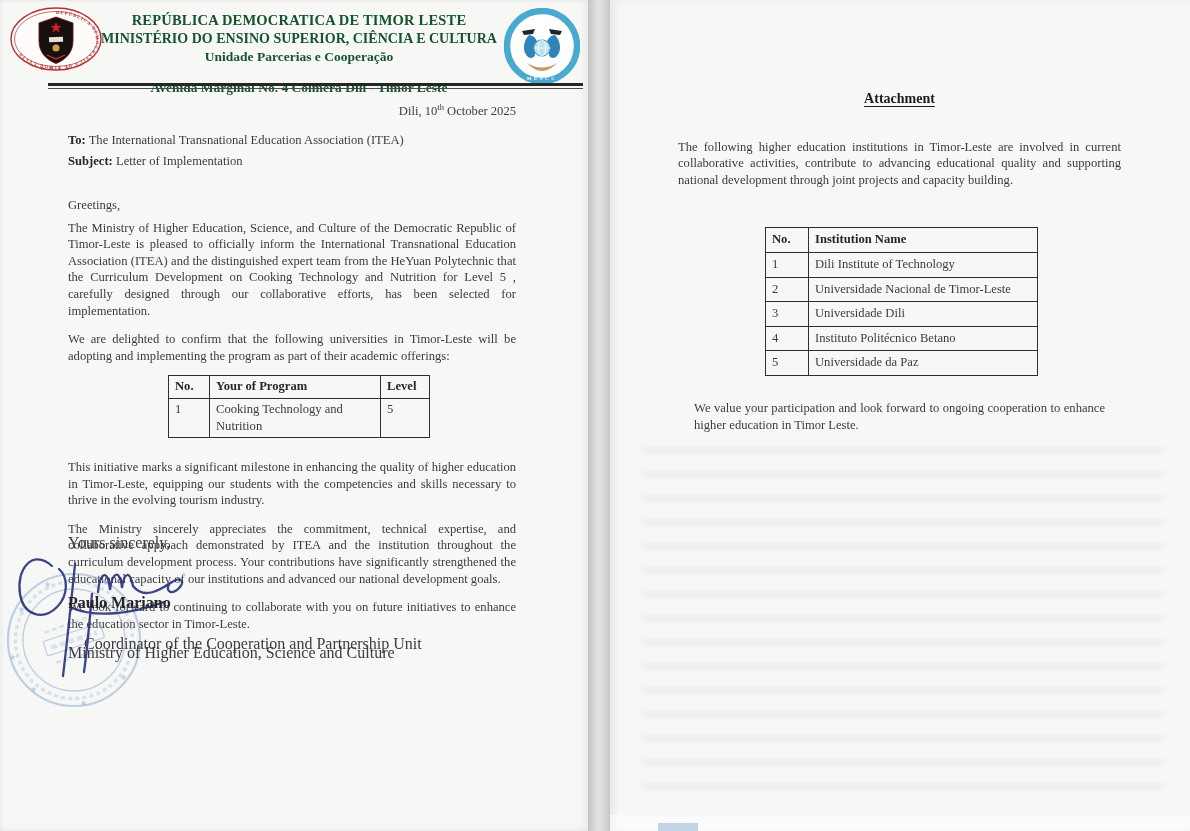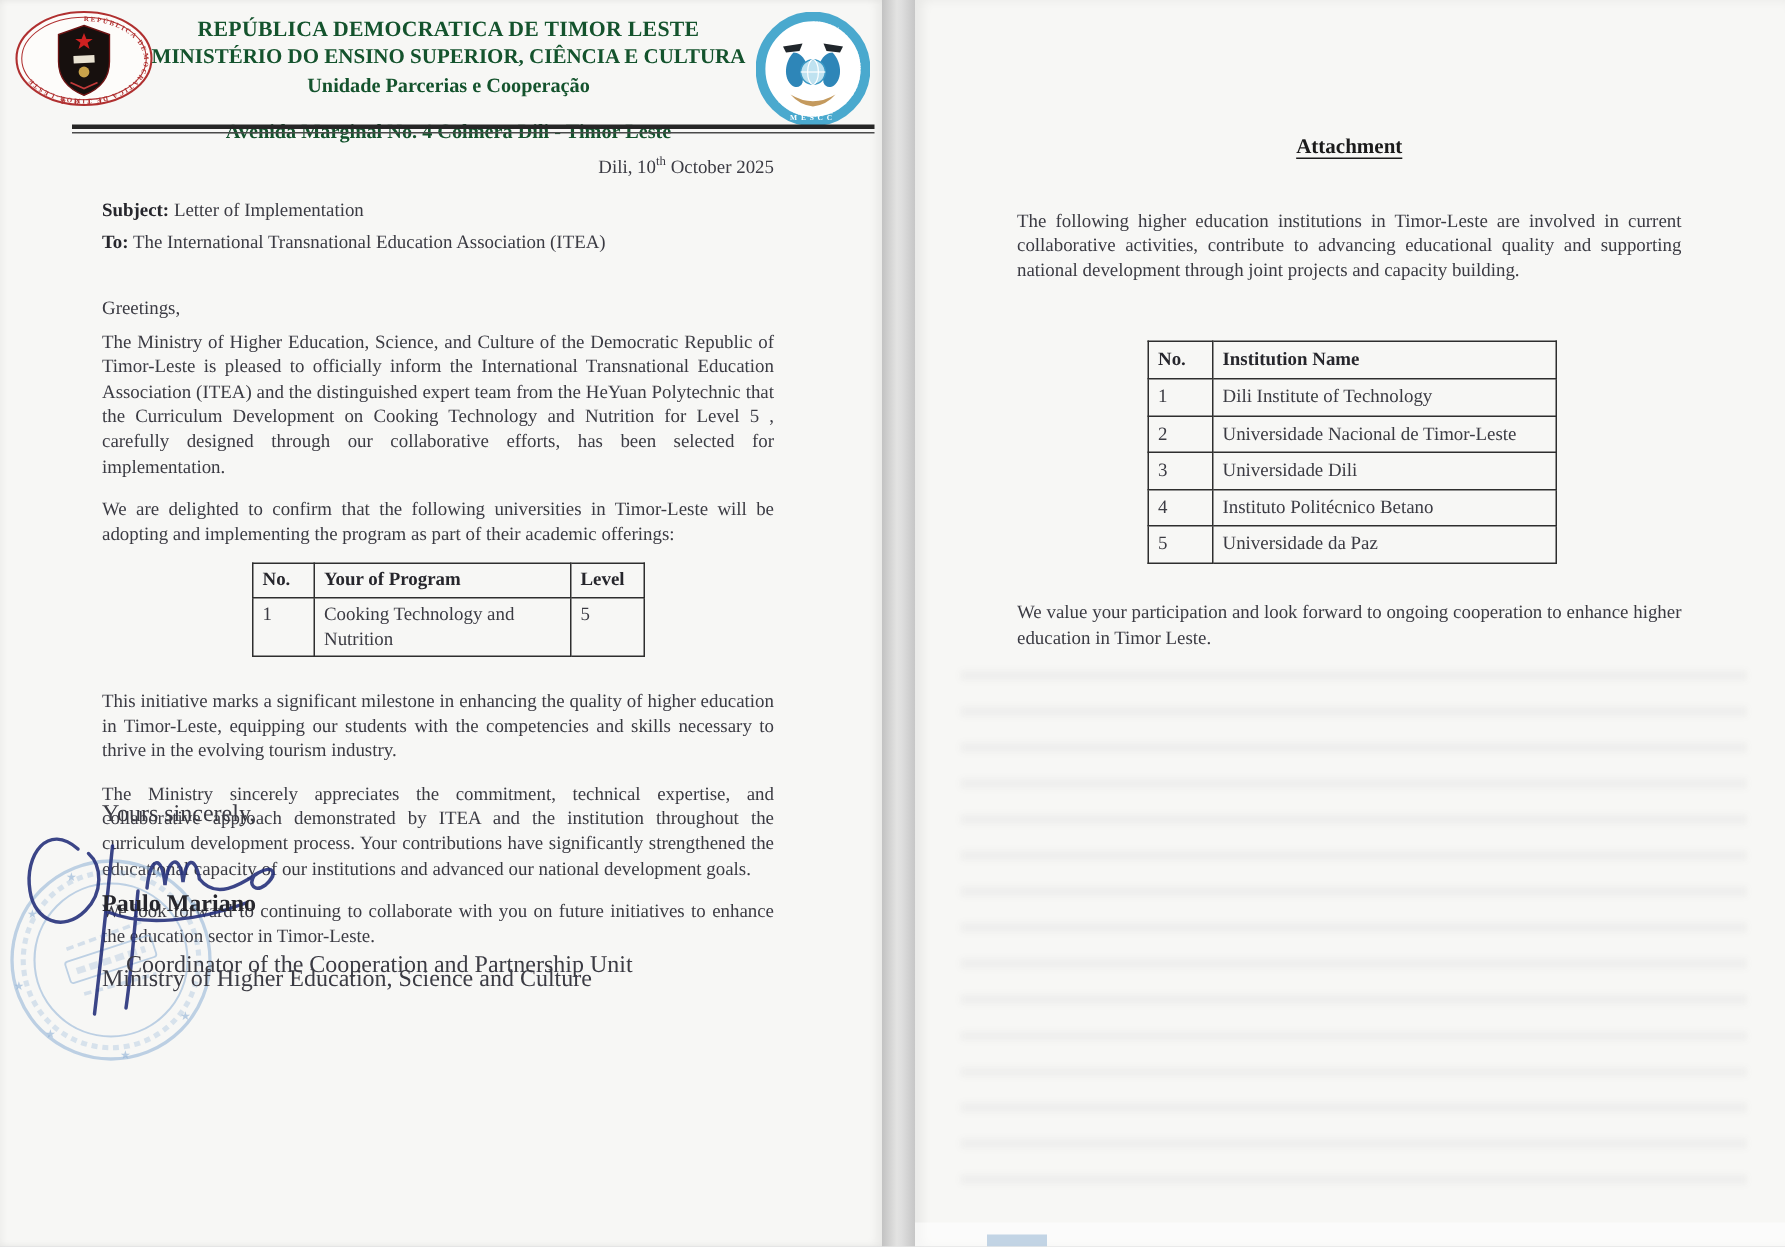--- a/index.html
+++ b/index.html
@@ -62,21 +62,21 @@
 
   
   .content-r{padding:0 69px 0 68px;font-size:12.6px;line-height:16.6px;position:relative;}
   .att-heading{margin:91px 0 0;text-align:center;font-size:14px;font-weight:bold;color:#1b1b1b;
     text-decoration:underline;text-underline-offset:3px;}
   .att-intro{margin:31px 0 0;text-align:justify;}
   .att-table{margin:39px 0 0 87px;}
   .att-table .c-no{width:30px;}
   .att-table .c-name{width:216px;}
   .att-table td,.att-table th{padding:3px 6px 4px;}
-  .att-outro{margin:24px 0 0;text-align:justify;}
+  .att-outro{margin:24px 16px 0;text-align:justify;}
 
   .ghost{position:absolute;left:30px;right:25px;top:430px;height:370px;
     background:repeating-linear-gradient(180deg,
       rgba(0,0,0,0) 0 17px, rgba(108,108,116,.085) 17px 24px);
     filter:blur(2.2px);opacity:.65;pointer-events:none;}
   .bottom-strip{position:absolute;left:0;right:0;bottom:0;height:16px;background:rgba(255,255,255,.55);}
   .edge-artifact{position:absolute;left:48px;bottom:0;width:40px;height:8px;background:#b7cde1;opacity:.85;}
 </style>
 </head>
 <body>
@@ -134,22 +134,22 @@
         <text x="38" y="72.3" text-anchor="middle" font-size="5" font-weight="bold" fill="#ffffff" letter-spacing="2.5">MESCC</text>
       </svg>
 
       <div class="rule"></div>
     </div>
 
     <div class="content-l">
       <p class="date-line"><span>Dili, 10</span><sup>th</sup><span> October 2025</span></p>
 
       <div class="meta">
+        <p><span class="lbl">To:</span> <span>The International Transnational Education Association (ITEA)</span></p>
         <p><span class="lbl">Subject:</span> <span>Letter of Implementation</span></p>
-        <p><span class="lbl">To:</span> <span>The International Transnational Education Association (ITEA)</span></p>
       </div>
 
       <p class="greeting">Greetings,</p>
 
       <p class="para">The Ministry of Higher Education, Science, and Culture of the Democratic Republic of Timor-Leste is pleased to officially inform the International Transnational Education Association (ITEA) and the distinguished expert team from the HeYuan Polytechnic that the Curriculum Development on Cooking Technology and Nutrition for Level 5 , carefully designed through our collaborative efforts, has been selected for implementation.</p>
       <p class="para">We are delighted to confirm that the following universities in Timor-Leste will be adopting and implementing the program as part of their academic offerings:</p>
 
       <table class="program-table">
         <thead>
           <tr>

